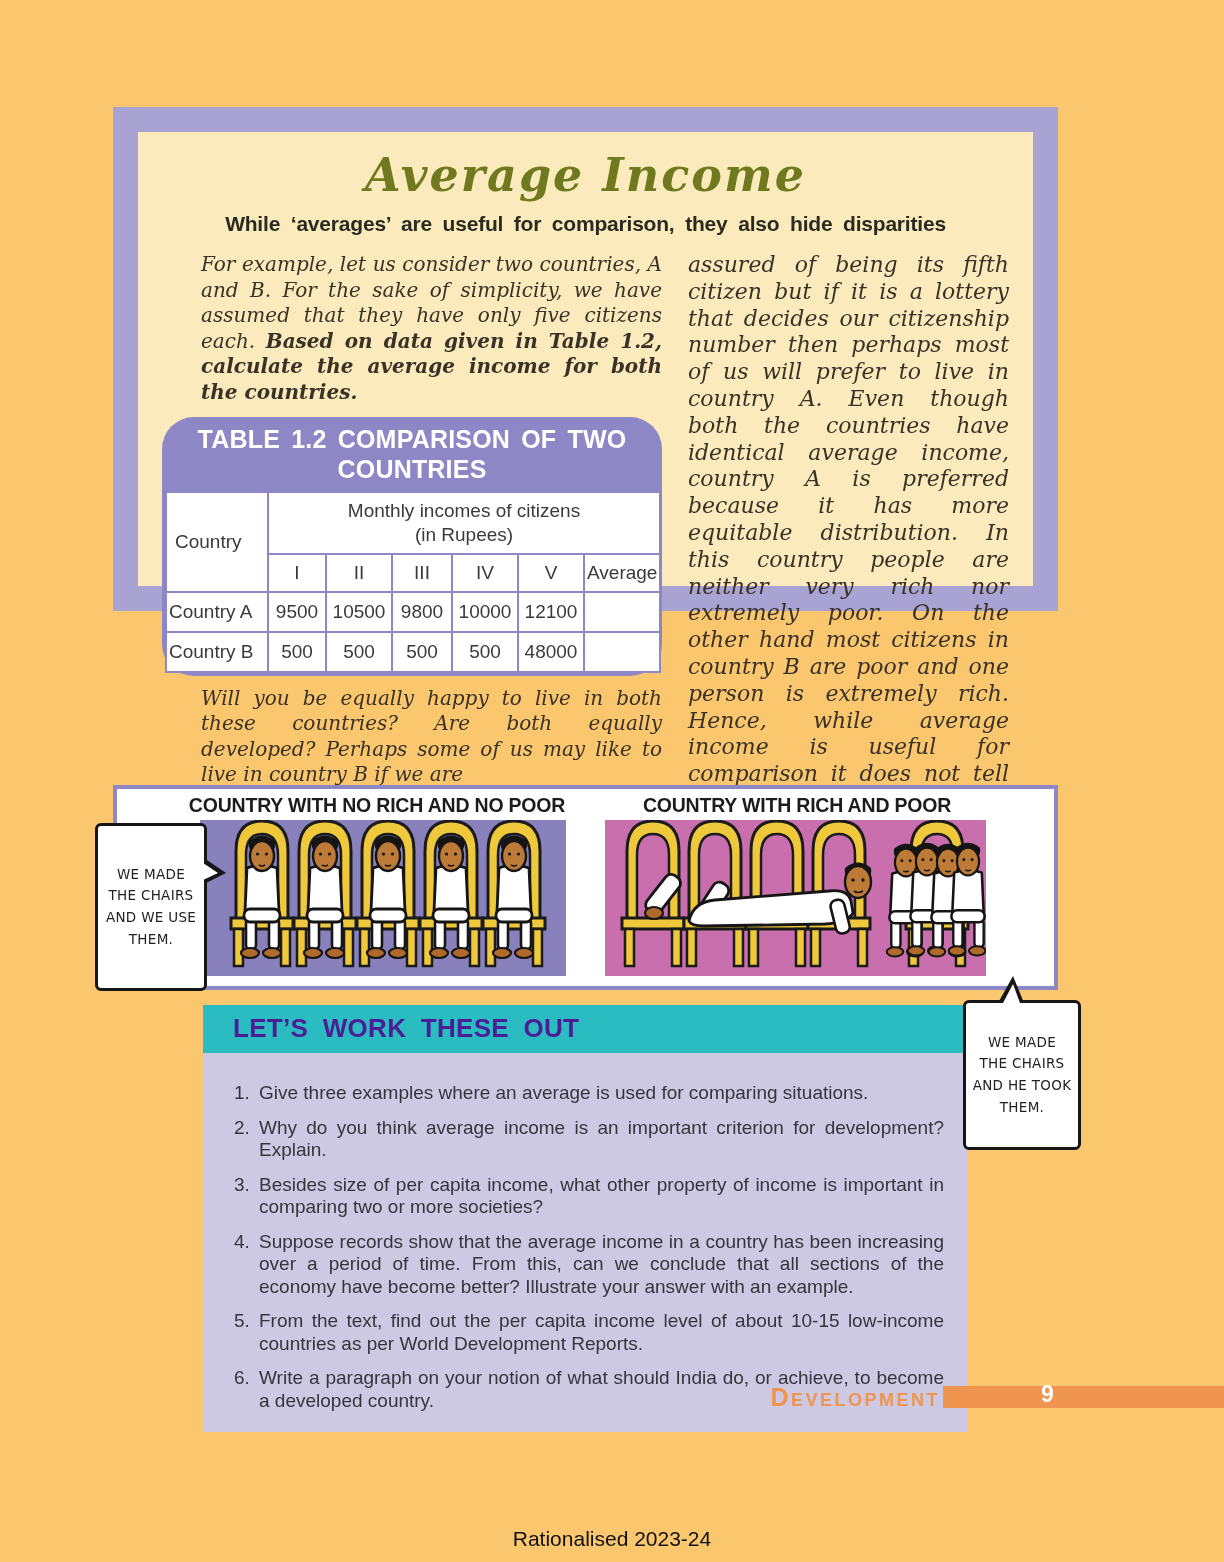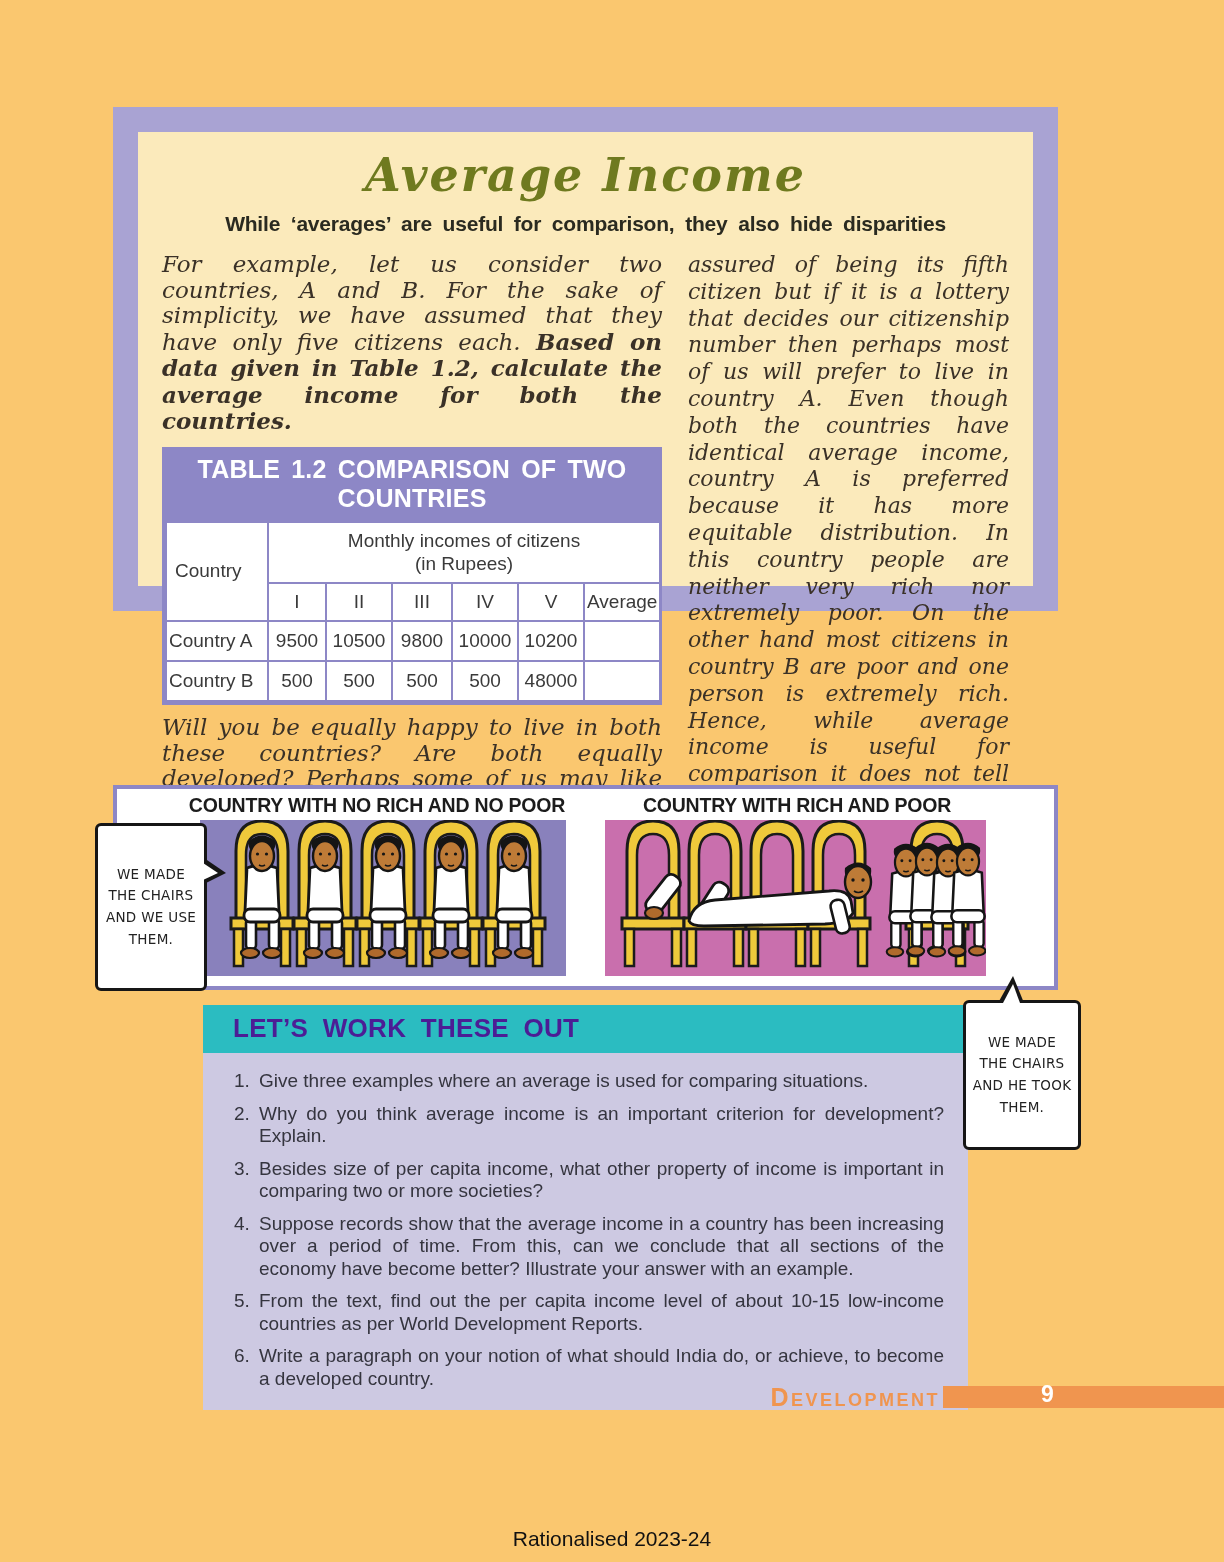--- a/index.html
+++ b/index.html
@@ -12,26 +12,26 @@
   .avg-inner { padding:12px 24px 0 24px; }
   .avg-title { text-align:center; font-family:"DejaVu Serif", serif; font-style:italic; font-weight:bold;
                font-size:46px; color:#6F7A1F; letter-spacing:2px; margin-top:4px; }
   .avg-subtitle { text-align:center; font-weight:bold; font-size:21px; color:#2A2A20;
                   word-spacing:5px; margin-top:10px; letter-spacing:-0.2px; }
   .columns { display:flex; gap:26px; margin-top:16px; }
   .col-left { width:500px; }
   .col-right { flex:1; }
   .booktext { font-family:"DejaVu Serif", serif; font-style:italic; color:#3A3127;
               text-align:justify; }
-  .col-left .booktext { font-size:23px; line-height:25.5px; }
+  .col-left .booktext { font-size:20px; line-height:25.5px;margin-left:39px; }
   .col-right .booktext { font-size:22px; line-height:26.8px; }
   .booktext b { font-weight:bold; }
 
   
-  .tbl-wrap { background:#8D87C6; padding:3px; margin:12px 0 10px 0; }
+  .tbl-wrap { background:#8D87C6; padding:3px; margin:12px 0 10px 0;border-radius:32px; }
   .tbl-title { color:#ffffff; font-weight:bold; font-size:25px; line-height:1.18;
                text-align:center; padding:5px 8px 7px 8px; letter-spacing:0.2px; word-spacing:4px; }
   table.cmp { width:100%; border-collapse:collapse; background:#ffffff; table-layout:fixed; }
   table.cmp td, table.cmp th { border:2px solid #8D87C6; font-weight:normal; font-size:19px;
                color:#3a3a3a; text-align:center; padding:4px 2px; }
   table.cmp .c-country { text-align:left; padding-left:8px; }
   table.cmp .hdr-span { line-height:1.25; padding:6px 2px;margin-top:24px; }
   table.cmp .sub { padding:7px 2px; }
   table.cmp .data td { padding:8px 2px; }
 
@@ -63,21 +63,21 @@
   .bubbleR::after  { content:""; position:absolute; top:-19px; left:37px;
             border:solid transparent; border-width:0 7px 19px 10px; border-bottom-color:#ffffff; }
 
   
   .work { position:absolute; left:203px; top:1005px; width:765px; }
   .work-header { background:#2BBCC1; color:#4c1d95; font-weight:bold; font-size:26px;
                  padding:8px 10px 9px 30px; letter-spacing:0.3px; word-spacing:7px; }
   .work-body { background:#CDC9E2; padding:17px 24px 10px 18px; }
   .work-body ol { margin:0; padding-left:34px; }
   .work-body li { font-size:19px; line-height:22.5px; color:#35353F; margin-bottom:10px;
-                  text-align:justify; padding-left:4px; }
+                  text-align:justify; padding-left:4px;margin-top:12px; }
 
   
   .chapter { position:absolute; left:620px; top:1383px; width:320px; text-align:right;
              color:#F0954F; font-weight:bold; font-size:25px; letter-spacing:2.5px;
              font-variant:small-caps; }
   .pagebar { position:absolute; left:943px; top:1386px; width:281px; height:22px; background:#F0954F; }
   .pagenum { position:absolute; left:98px; top:-5px; color:#ffffff; font-weight:bold; font-size:23px; }
   .rationalised { position:absolute; left:0; top:1527px; width:100%; text-align:center;
                   font-size:21px; color:#111111; }
 </style>
@@ -122,21 +122,21 @@
                 <td class="sub">IV</td>
                 <td class="sub">V</td>
                 <td class="sub">Average</td>
               </tr>
               <tr class="data">
                 <td class="c-country">Country A</td>
                 <td>9500</td>
                 <td>10500</td>
                 <td>9800</td>
                 <td>10000</td>
-                <td>10200</td>
+                <td>12100</td>
                 <td></td>
               </tr>
               <tr class="data">
                 <td class="c-country">Country B</td>
                 <td>500</td>
                 <td>500</td>
                 <td>500</td>
                 <td>500</td>
                 <td>48000</td>
                 <td></td>

